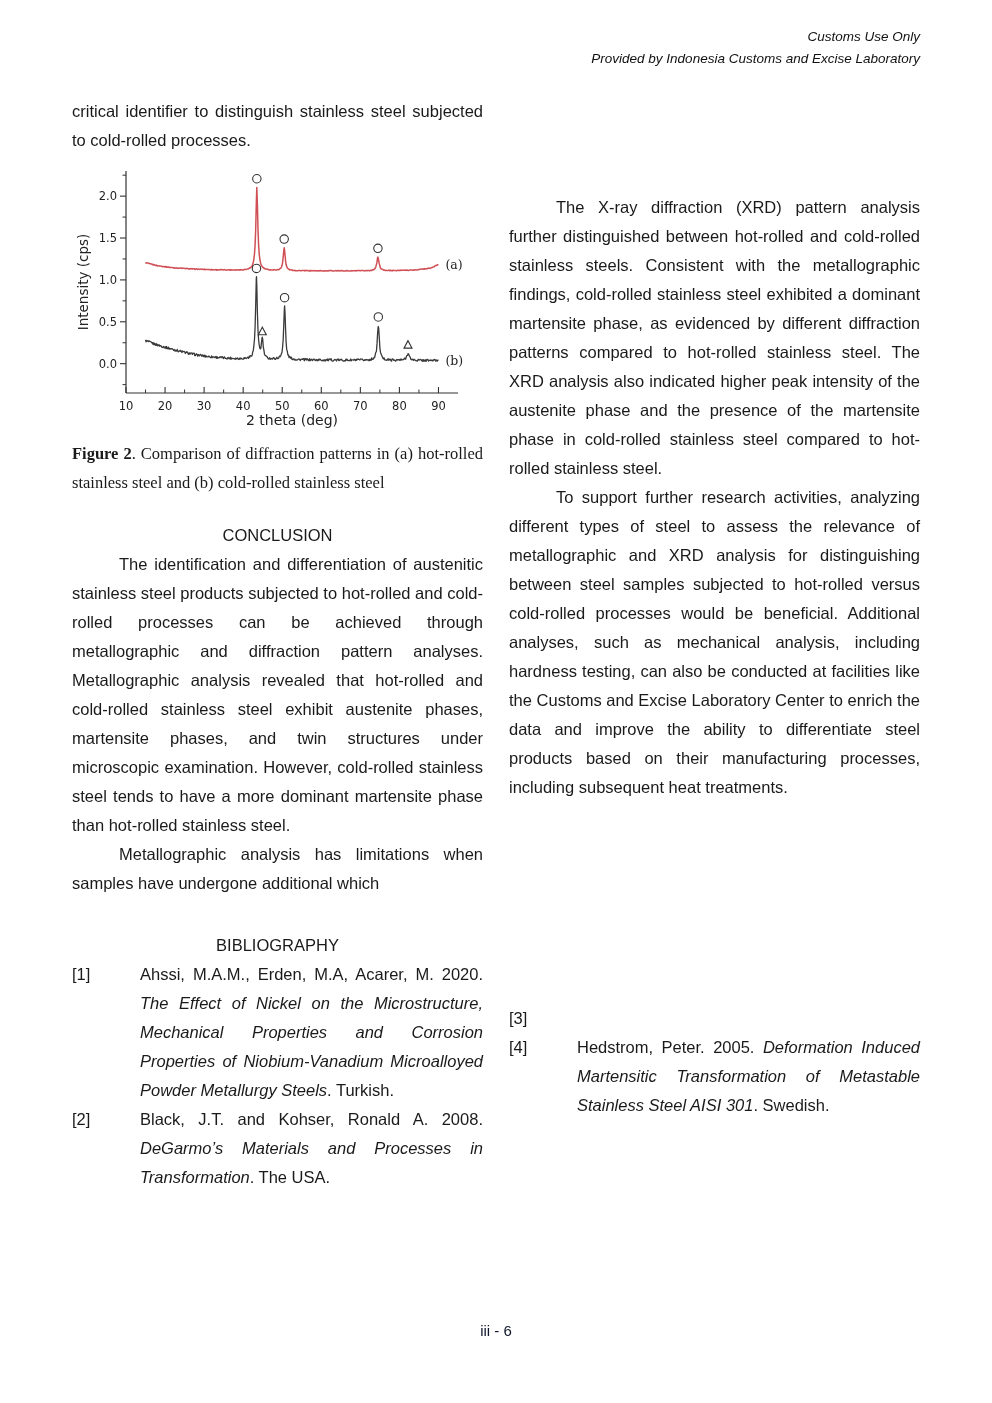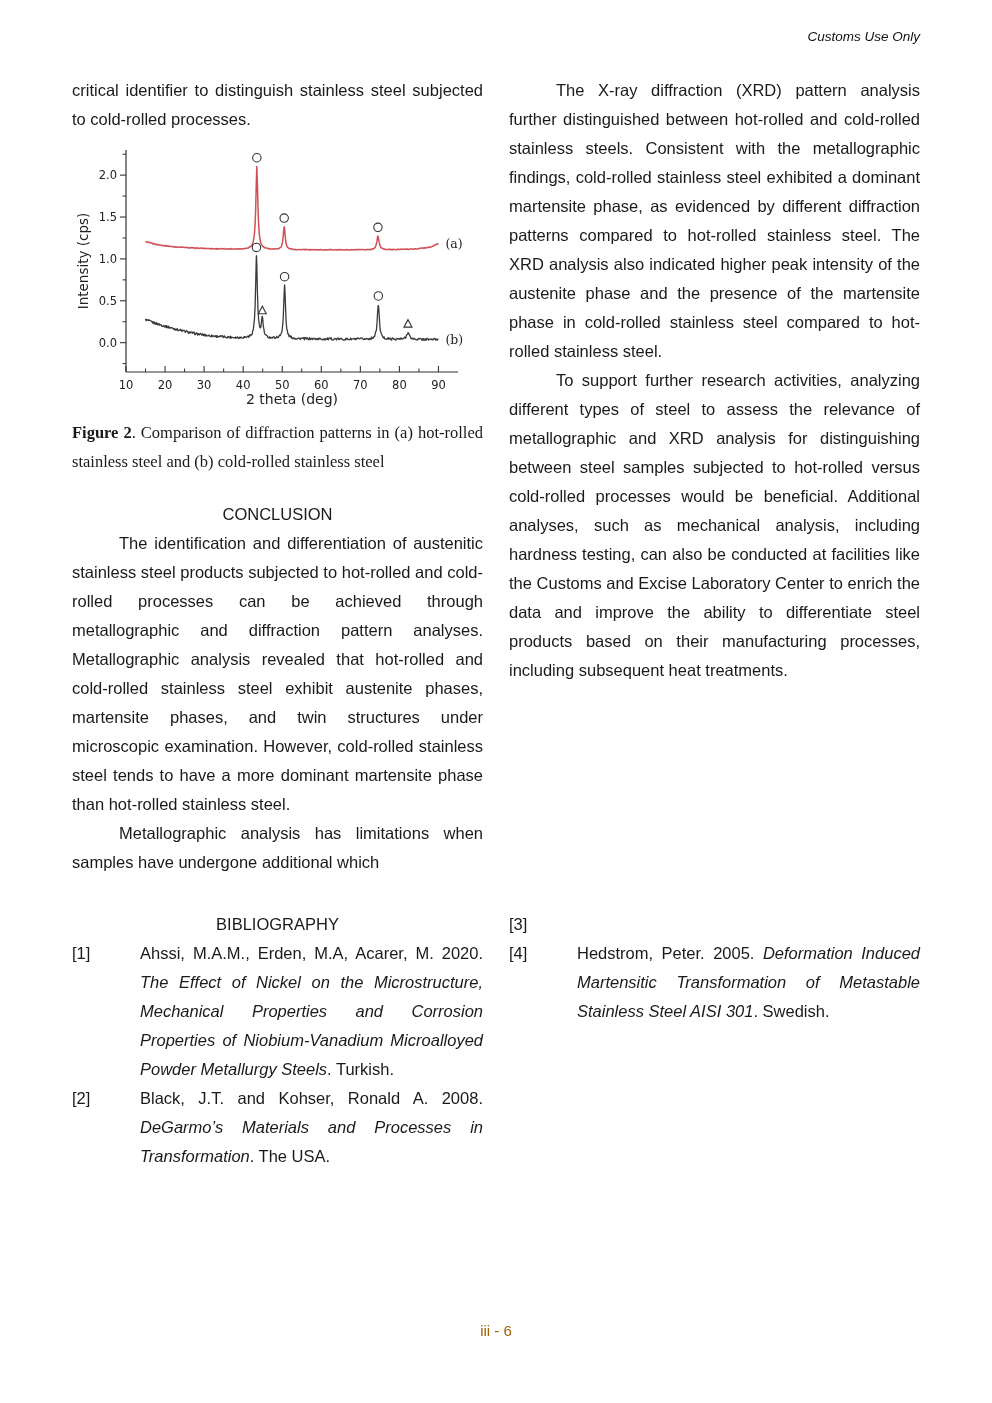--- a/index.html
+++ b/index.html
@@ -16,20 +16,21 @@
     text-align:right;
     font-style:italic;
     font-size:13.5px;
     line-height:1.6;
     color:#111;
   }
   .columns{
     display:flex;
     gap:26px;
     padding:0 72px;
+    align-items:center;
   }
   .col{flex:1;min-width:0;}
   .main-row{margin-top:28px;}
   .bib-row{margin-top:33px;}
   p.body-text{
     margin:0;
     font-size:16.5px;
     line-height:29px;
     text-align:justify;
   }
@@ -58,30 +59,31 @@
     line-height:29px;
   }
   .ref-num{text-align:left;}
   .ref-text{text-align:justify;}
   .doc-footer{
     position:absolute;
     left:0;right:0;
     bottom:36px;
     text-align:center;
     font-size:15px;
-    color:#a16207;
+    color:#0f172a;
   }
 </style>
 </head>
 <body>
 
 <div class="page">
 
   <div class="doc-header">
     <div>Customs Use Only</div>
+    <div>Provided by Indonesia Customs and Excise Laboratory</div>
   </div>
 
   <div class="columns main-row">
     <div class="col">
       <p class="body-text">critical identifier to distinguish stainless steel subjected to cold-rolled processes.</p>
 
       <figure>
         <svg id="xrd-chart" class="chart" width="400" height="270" viewBox="0 0 400 270">
             <line x1="52" y1="8" x2="52" y2="230" stroke="#333333" stroke-width="1.2"></line>
             <line x1="52" y1="230" x2="384" y2="230" stroke="#333333" stroke-width="1.2"></line>

